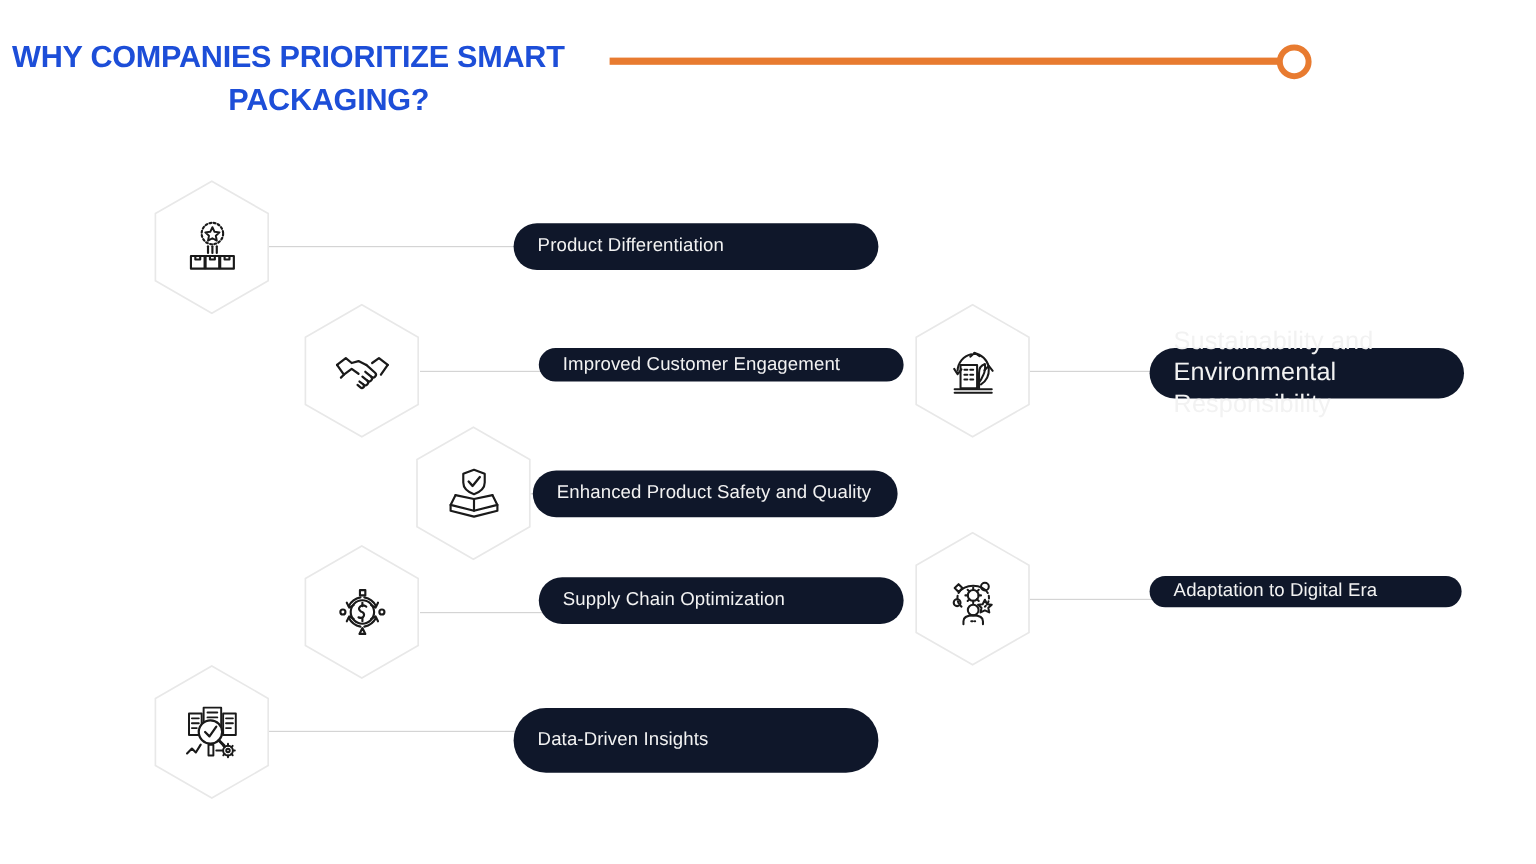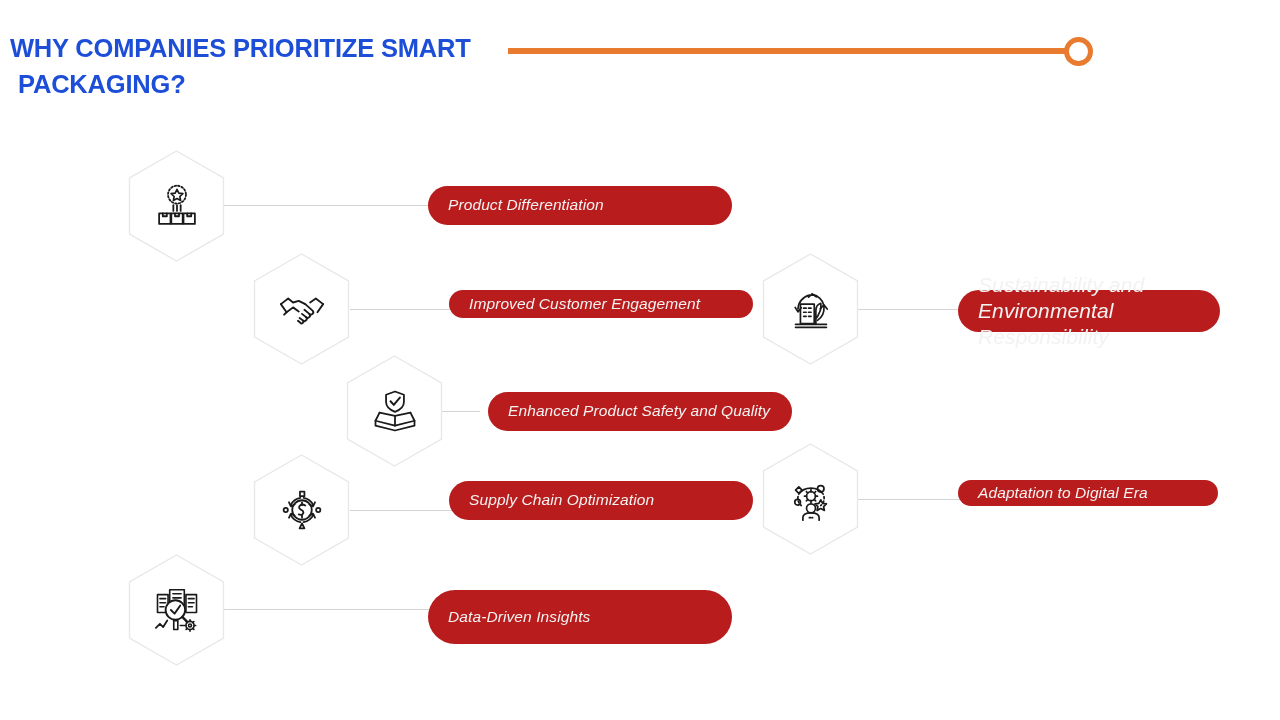--- a/index.html
+++ b/index.html
@@ -16,21 +16,21 @@
   .title{
     position:absolute;
     left:10px; top:30px;
     width:520px;
     font-size:25.5px;
     font-weight:bold;
     line-height:1.42;
     color:#1d4ed8;
     letter-spacing:-0.2px;
   }
-  .title .ln2{display:block; padding-left:8px;}
+  .title .ln2{display:block; padding-left:8px;text-align:center;}
 
   
   .rule-line{
     position:absolute;
     left:508px; top:48px;
     width:566px; height:6px;
     background:#E87B30;
   }
   .rule-dot{
     position:absolute;
@@ -58,28 +58,27 @@
   
   .conn{
     position:absolute;
     height:1px;
     background:#d4d4d4;
   }
 
   
   .pill{
     position:absolute;
-    background:#b91c1c;
+    background:#0f172a;
     border-radius:100px;
     display:flex;
     align-items:center;
     box-sizing:border-box;
     padding-left:20px;
     padding-right:18px;
-    font-style:italic;
   }
   .pill .ptext{
     color:#f2f2f2;
     font-size:15.5px;
     line-height:1.22;
     white-space:pre-line;
     letter-spacing:0.1px;
   }
   .pill.two-line .ptext{font-size:21px;line-height:1.25;}
 </style>
@@ -192,21 +191,21 @@
         <path d="M32 8 L43 12 V21 Q43 29 32 33 Q21 29 21 21 V12 Z"></path>
         <polyline points="26.5,20 30.5,24.5 38,15.5" stroke-width="2.4"></polyline>
         <path d="M13 34 L32 38 L51 34"></path>
         <path d="M13 34 L8 44 L32 50 L56 44 L51 34"></path>
         <path d="M32 38 V50"></path>
         <path d="M8 44 V50 L32 56 L56 50 V44"></path>
       </svg>
     </span>
   </div>
 
-  <div class="pill" style="left:488px; top:392px; width:304px; height:39px;">
+  <div class="pill" style="left:444px; top:392px; width:304px; height:39px;">
     <span class="ptext">Enhanced Product Safety and Quality</span>
   </div>
 
   <div class="conn" style="left:350px; top:510px; width:116px;"></div>
 
   <div class="hex" style="left:253px; top:454px;">
     <svg viewBox="0 0 97 112" xmlns="http://www.w3.org/2000/svg">
       <polygon points="48.5,1 95.5,28 95.5,84 48.5,111 1.5,84 1.5,28" fill="#ffffff" stroke="#E8E8E8" stroke-width="1.4"></polygon>
     </svg>
     <span class="glyph">

